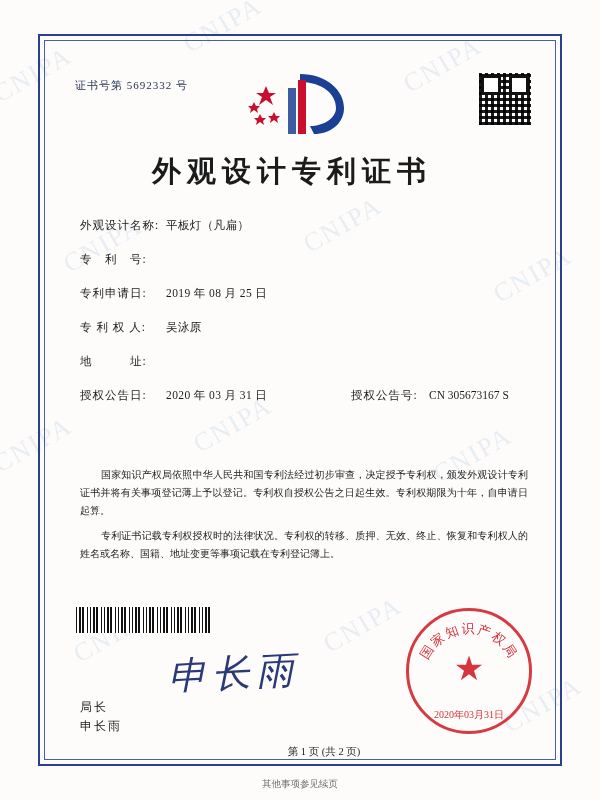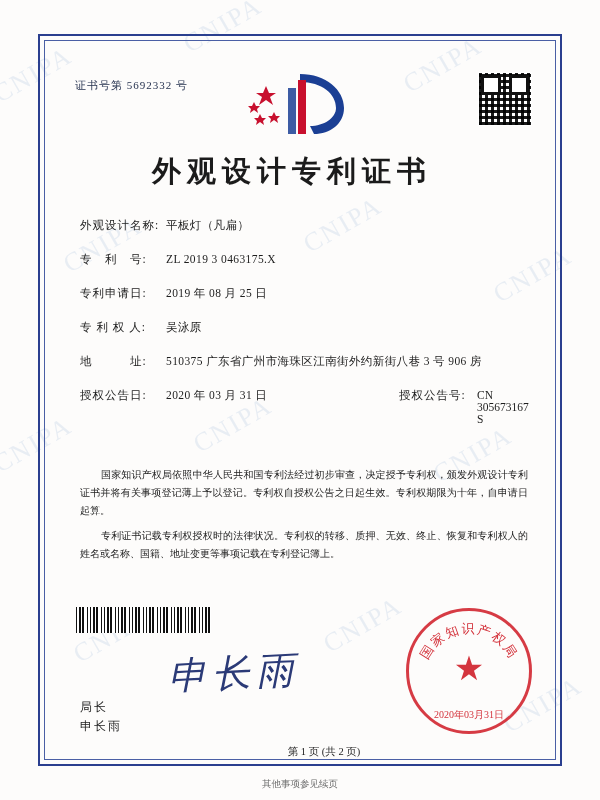--- a/index.html
+++ b/index.html
@@ -157,21 +157,20 @@
     letter-spacing: 0.4px;
   }
   .field-row.split .field-value {
     flex: 0 0 auto;
     width: 185px;
   }
   .field-label2 {
     width: 78px;
     flex: 0 0 78px;
     letter-spacing: 1px;
-    margin-left: 48px;
   }
   .field-value2 {
     flex: 1 1 auto;
   }
 
   .paragraphs {
     position: absolute;
     left: 80px;
     right: 72px;
     top: 466px;
@@ -345,36 +344,34 @@
     <div class="fields">
 
       <div class="field-row">
         <div class="field-label">外观设计名称:</div>
         <div class="field-value">平板灯（凡扁）</div>
       </div>
 
 
       <div class="field-row">
         <div class="field-label">专　利　号:</div>
-        <div class="field-value">ZL 2019 3 0463175.X</div>
       </div>
 
       <div class="field-row">
         <div class="field-label">专利申请日:</div>
         <div class="field-value">2019 年 08 月 25 日</div>
       </div>
 
       <div class="field-row">
         <div class="field-label">专 利 权 人:</div>
         <div class="field-value">吴泳原</div>
       </div>
 
       <div class="field-row">
         <div class="field-label">地　　　址:</div>
-        <div class="field-value">510375 广东省广州市海珠区江南街外约新街八巷 3 号 906 房</div>
       </div>
 
       <div class="field-row split">
         <div class="field-label">授权公告日:</div>
         <div class="field-value">2020 年 03 月 31 日</div>
         <div class="field-label2">授权公告号:</div>
         <div class="field-value2">CN 305673167 S</div>
       </div>
 
     </div>

